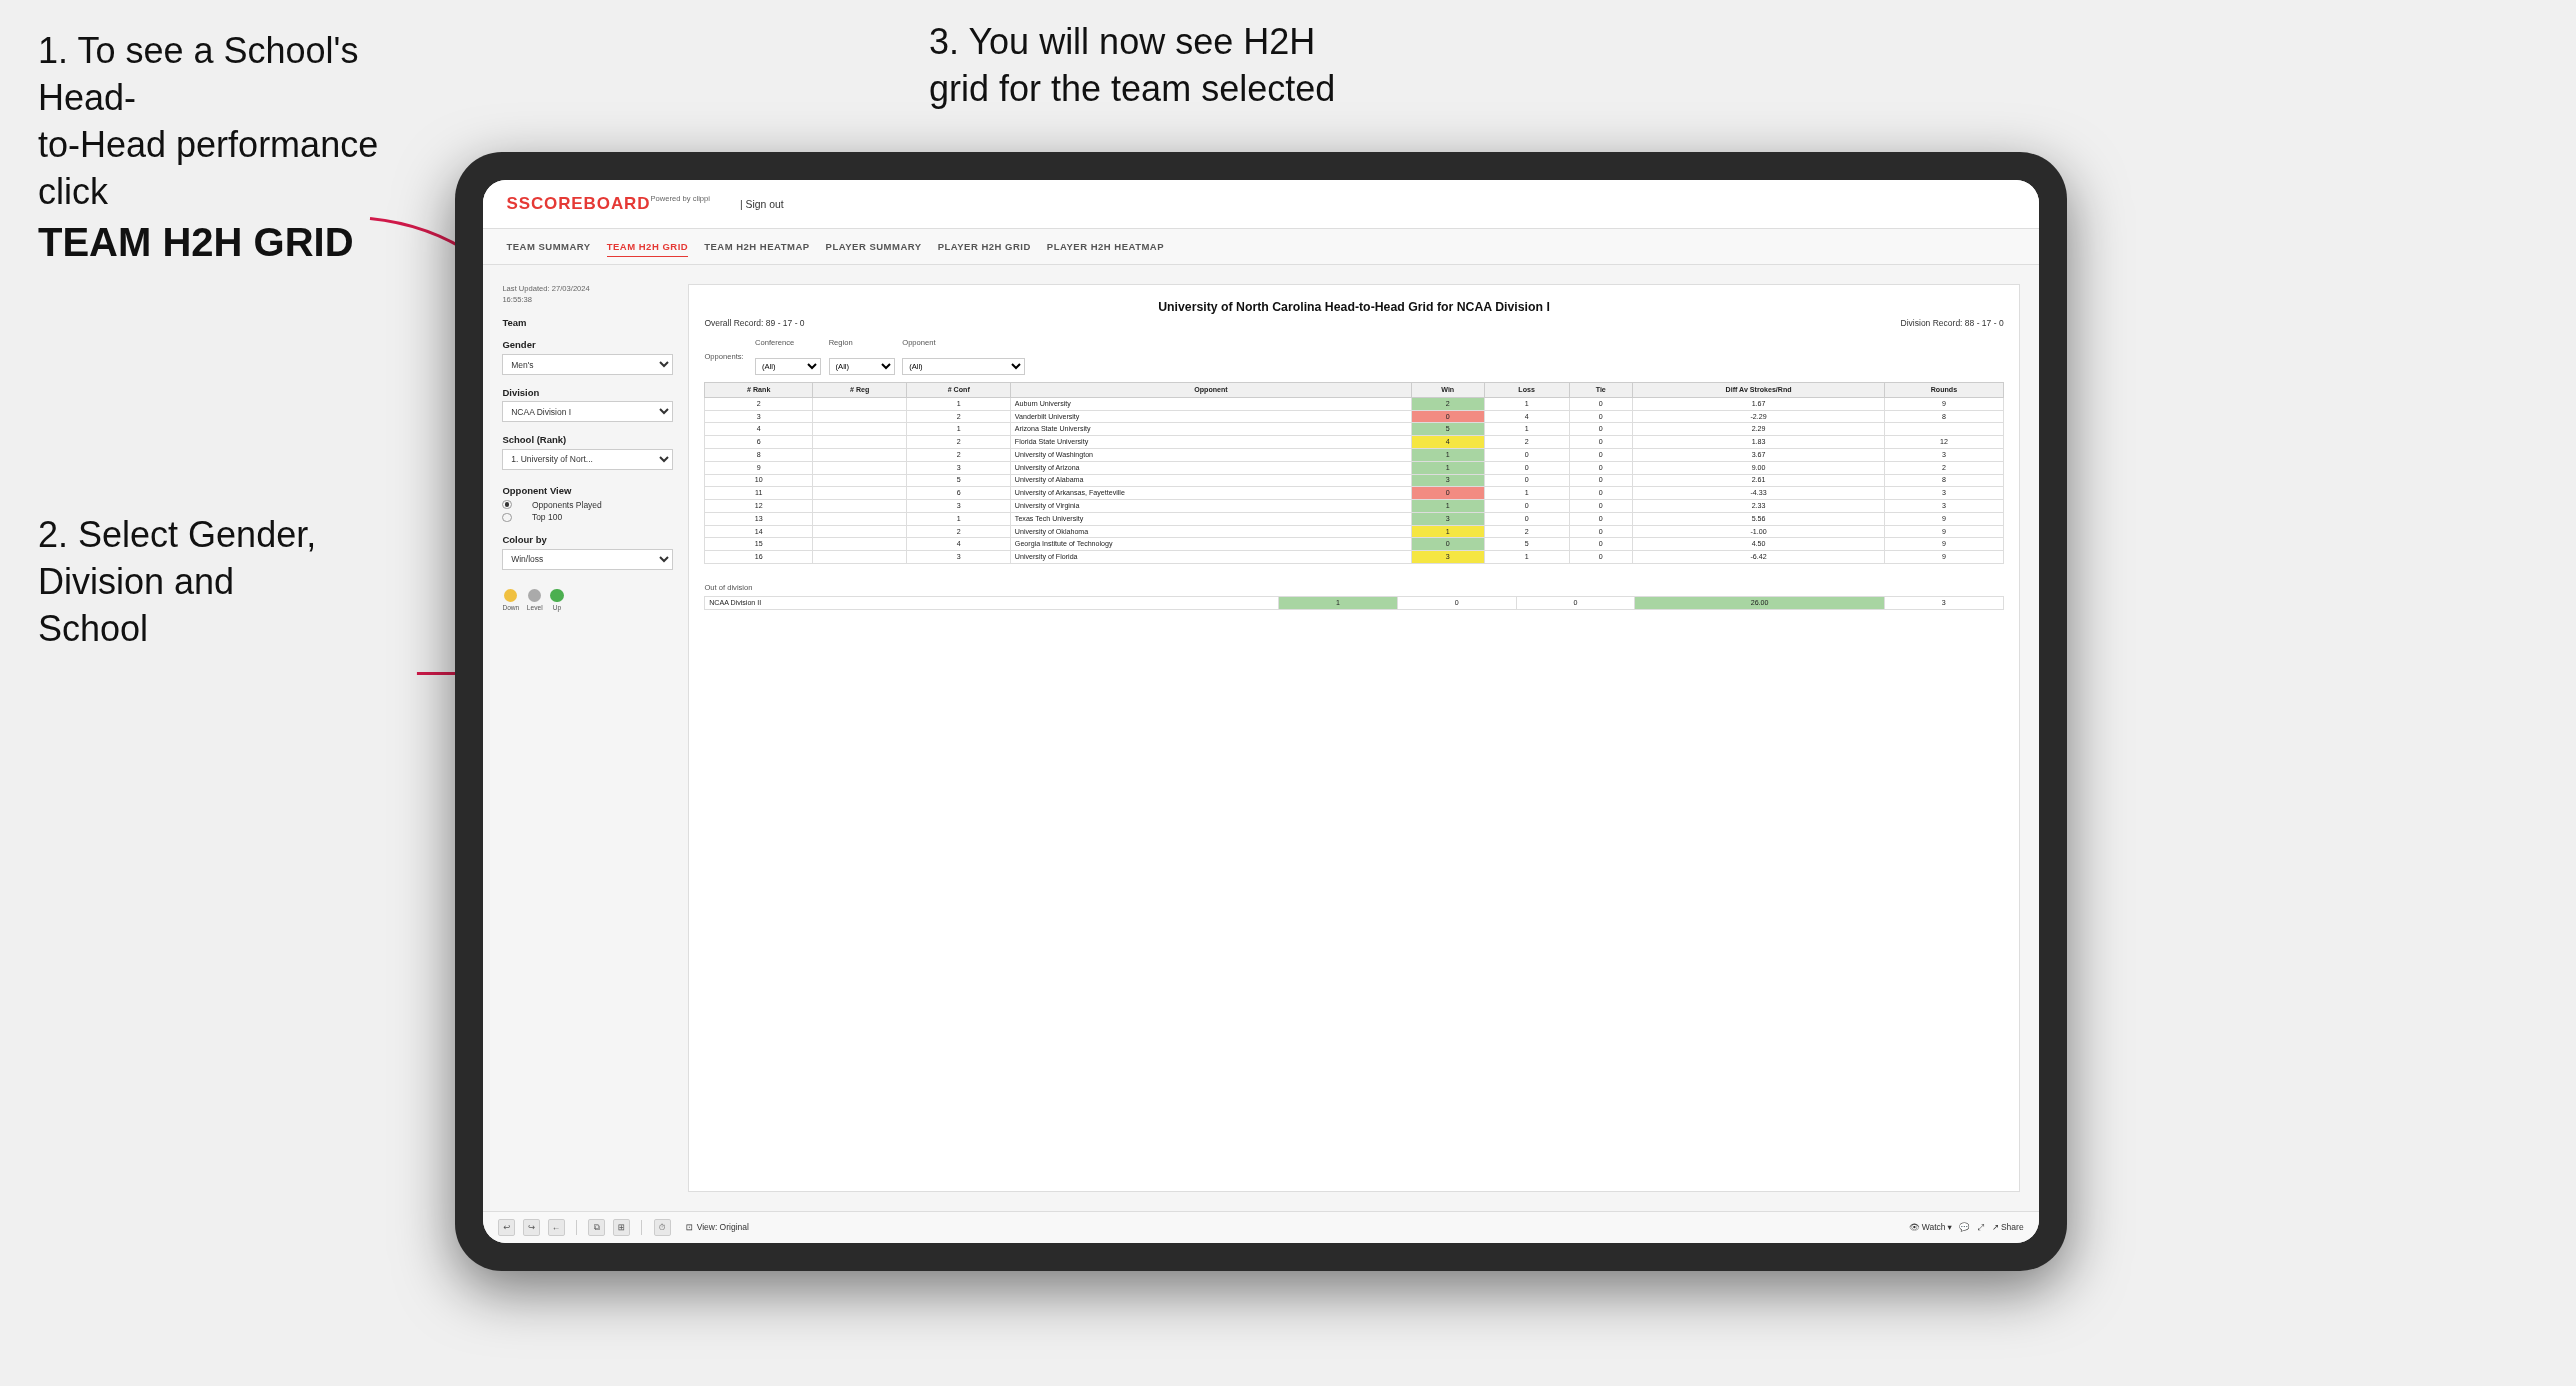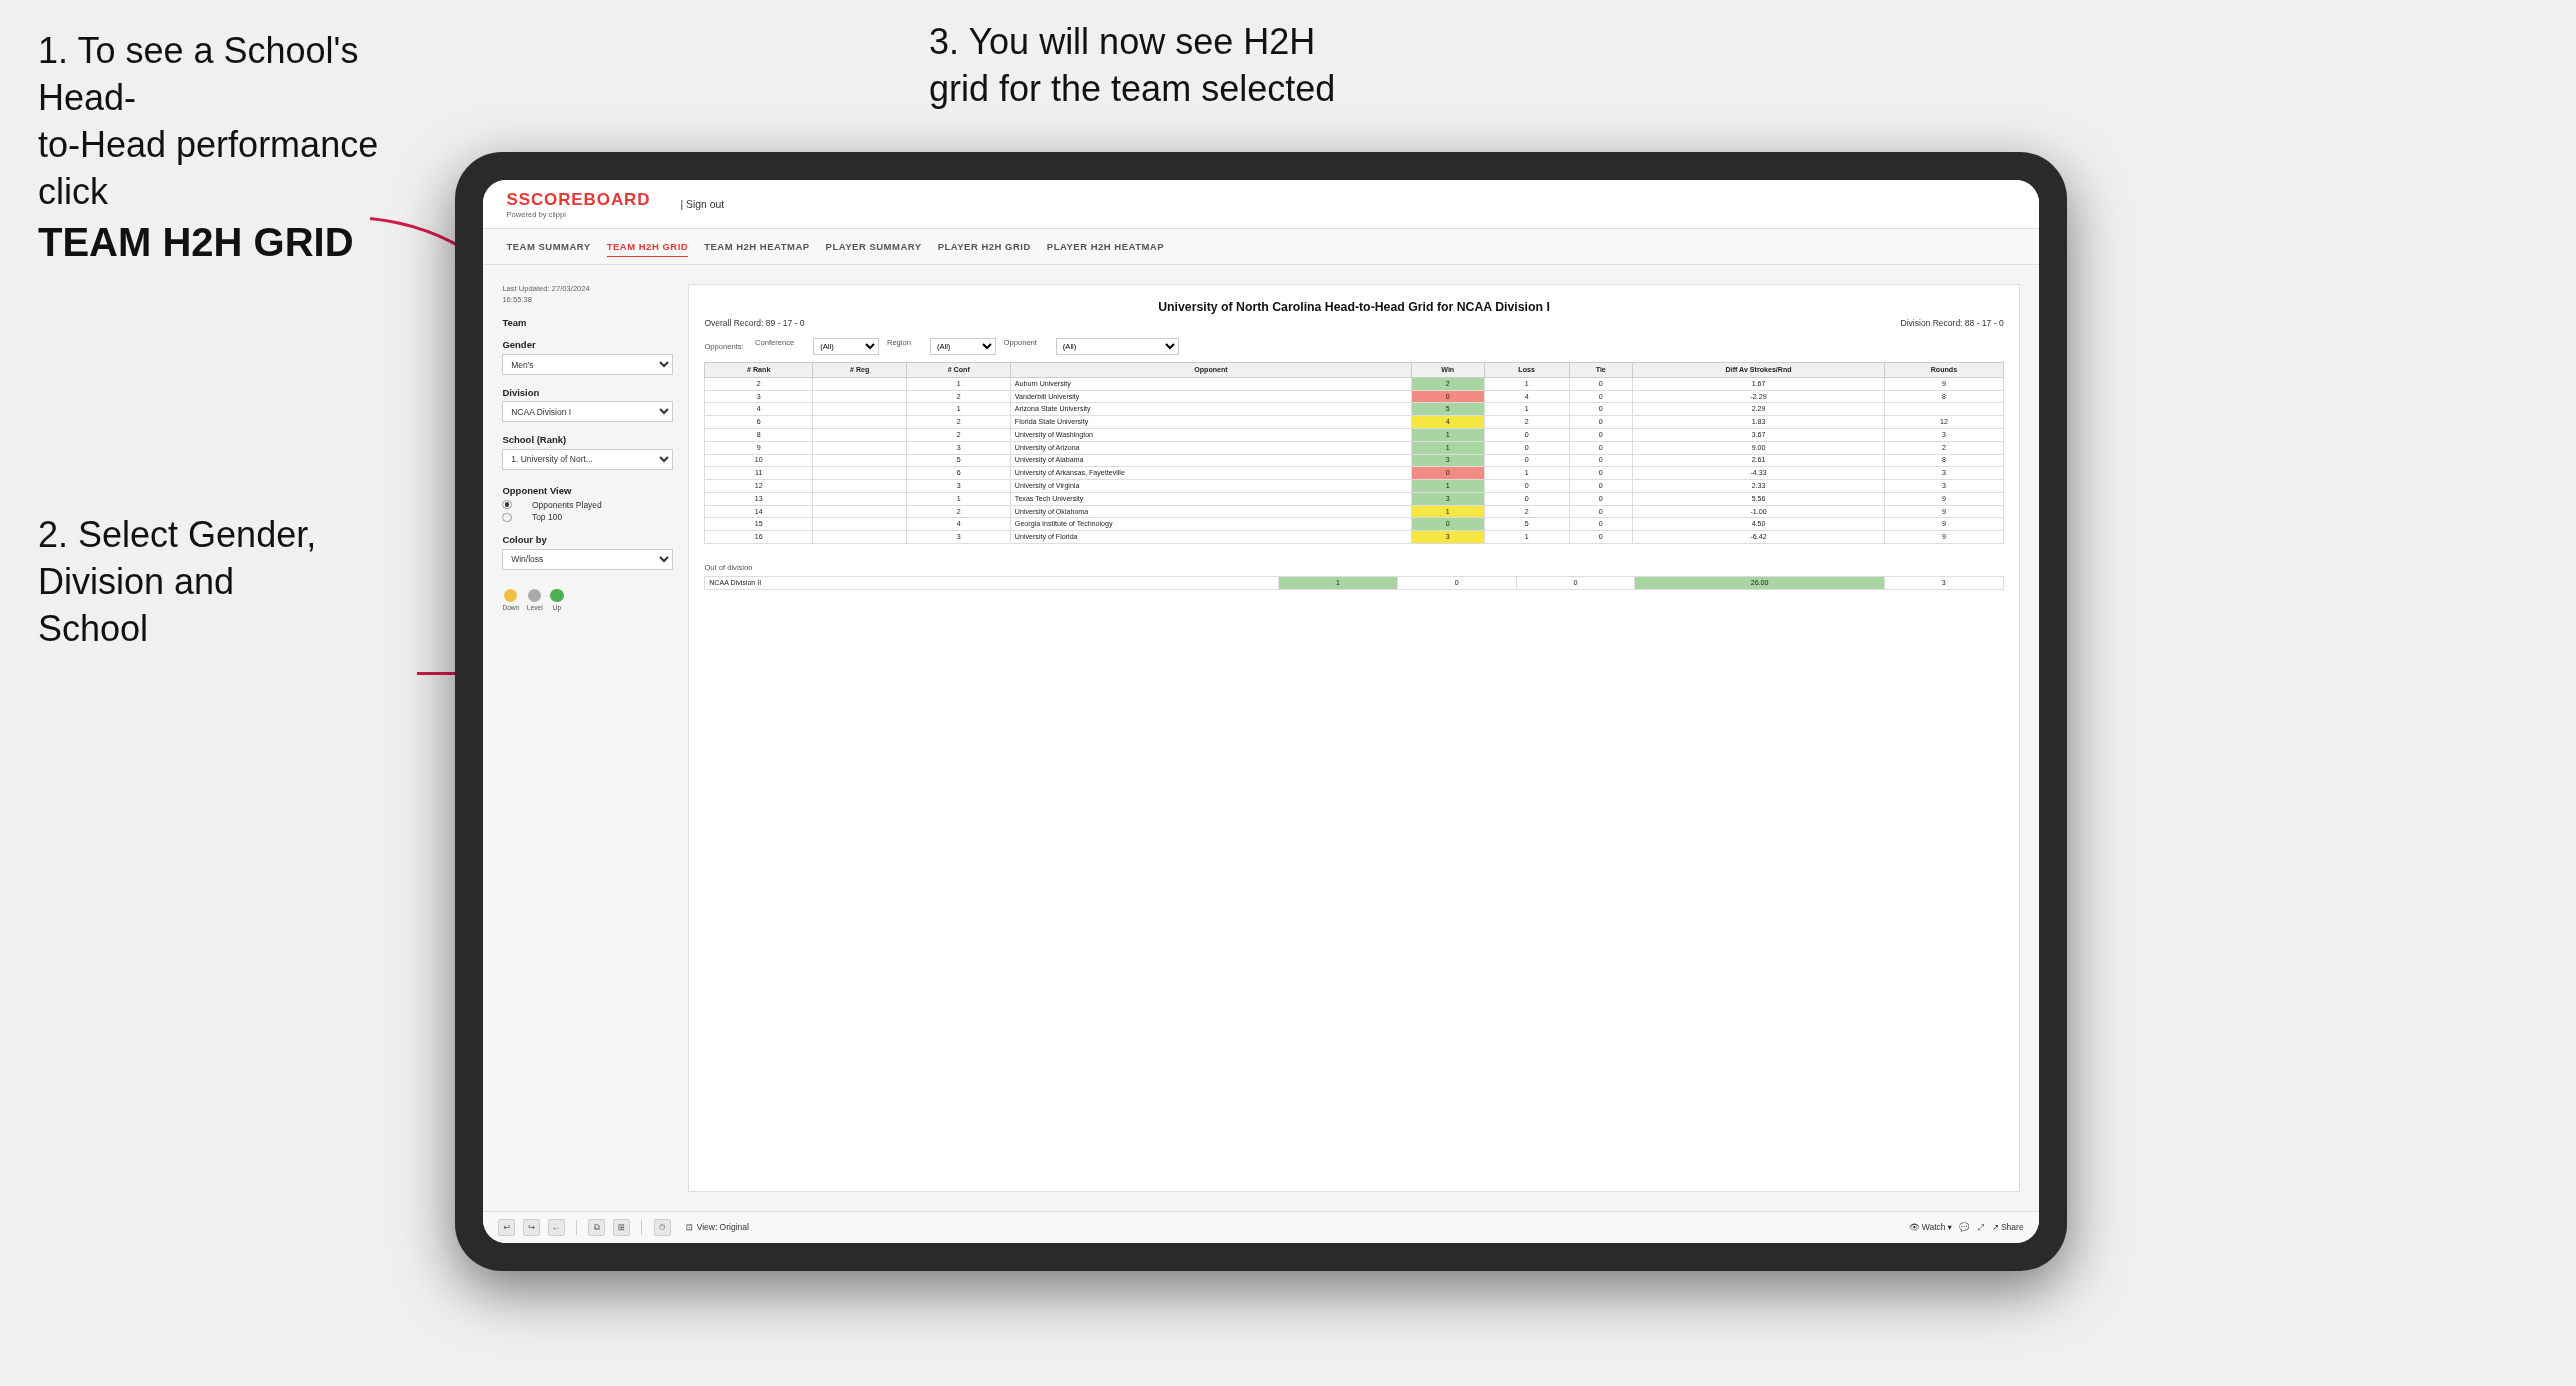--- a/index.html
+++ b/index.html
@@ -95,21 +95,21 @@
       background: #fff;
       border-bottom: 0.9px solid #ddd;
       padding: 0 23px;
       display: flex;
       align-items: center;
       height: 49px;
       flex-shrink: 0;
     }
     .logo {
       display: flex;
-      flex-direction: column;
+      flex-direction: row;
       margin-right: 30px;
     }
     .logo-main {
       font-size: 17px;
       font-weight: 900;
       color: #1a1a1a;
       letter-spacing: 0.9px;
     }
     .logo-main span { color: #e53935; }
     .logo-sub {
@@ -281,22 +281,22 @@
       margin-bottom: 9.5px;
     }
     .filter-row {
       display: flex;
       gap: 7.6px;
       margin-bottom: 7.6px;
       align-items: center;
     }
     .filter-group {
       display: flex;
-      flex-direction: row;
-      gap: 19px;
+      flex-direction: column;
+      gap: 11px;
     }
     .filter-label {
       font-size: 7.6px;
       color: #555;
     }
     .filter-select {
       height: 17px;
       font-size: 7.6px;
       border: 0.9px solid #ccc;
       background: #fff;

